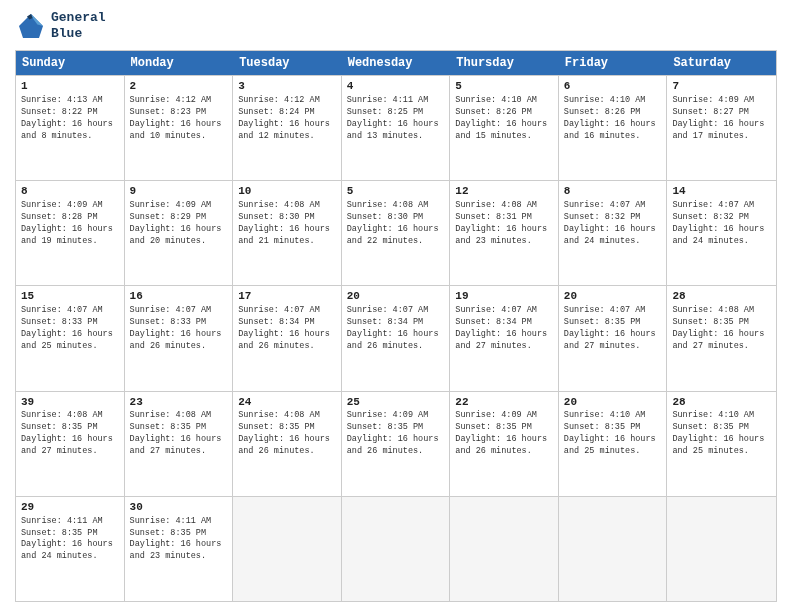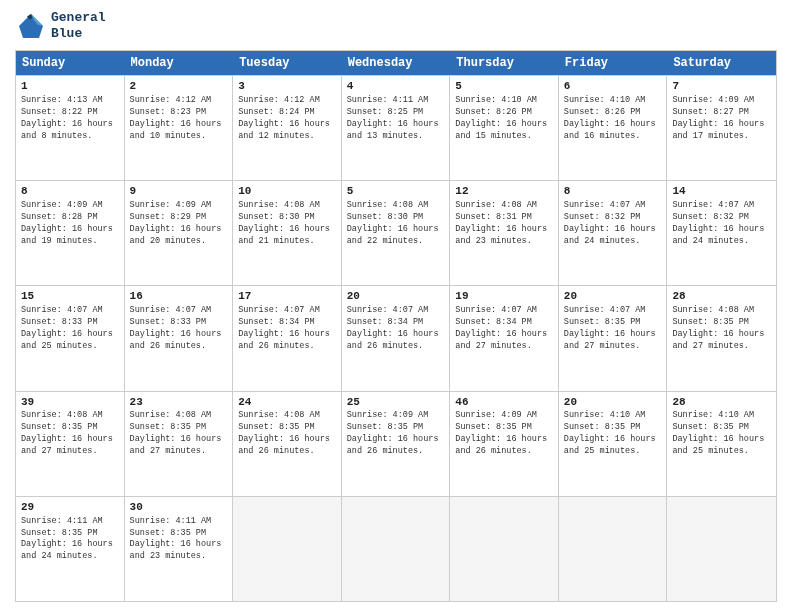--- a/index.html
+++ b/index.html
@@ -314,21 +314,21 @@
 and 26 minutes.</div>
           </div>
           <div class="cal-cell">
             <span class="day-num">25</span>
             <div class="cell-text" style="white-space: pre-line;">Sunrise: 4:09 AM
 Sunset: 8:35 PM
 Daylight: 16 hours
 and 26 minutes.</div>
           </div>
           <div class="cal-cell">
-            <span class="day-num">46</span>
+            <span class="day-num">22</span>
             <div class="cell-text" style="white-space: pre-line;">Sunrise: 4:09 AM
 Sunset: 8:35 PM
 Daylight: 16 hours
 and 26 minutes.</div>
           </div>
           <div class="cal-cell">
             <span class="day-num">20</span>
             <div class="cell-text" style="white-space: pre-line;">Sunrise: 4:10 AM
 Sunset: 8:35 PM
 Daylight: 16 hours

